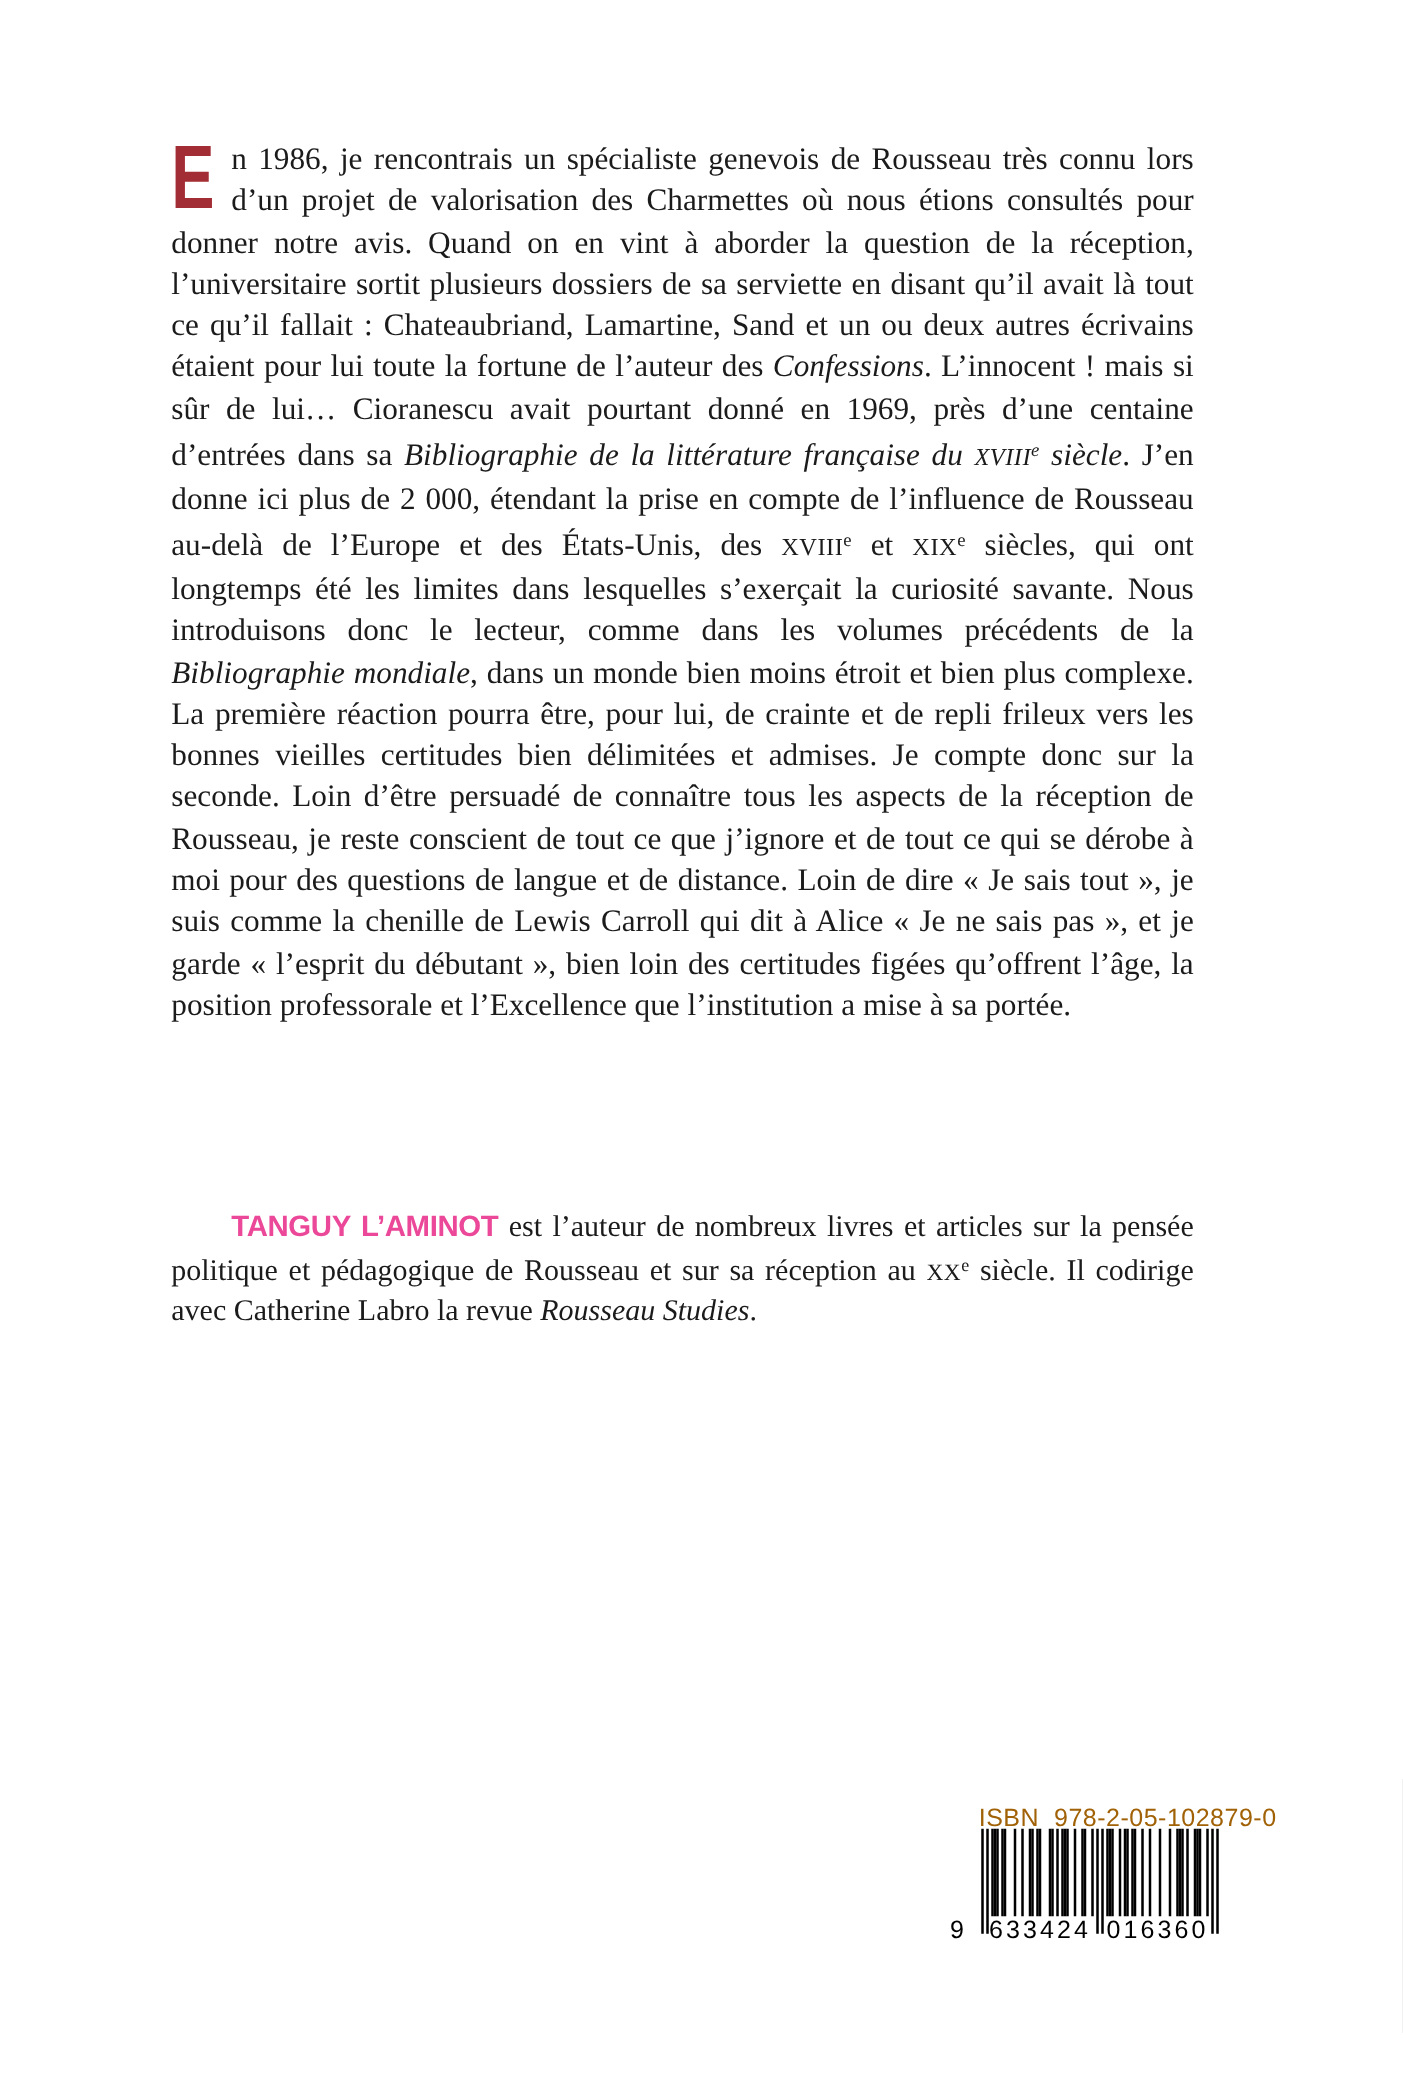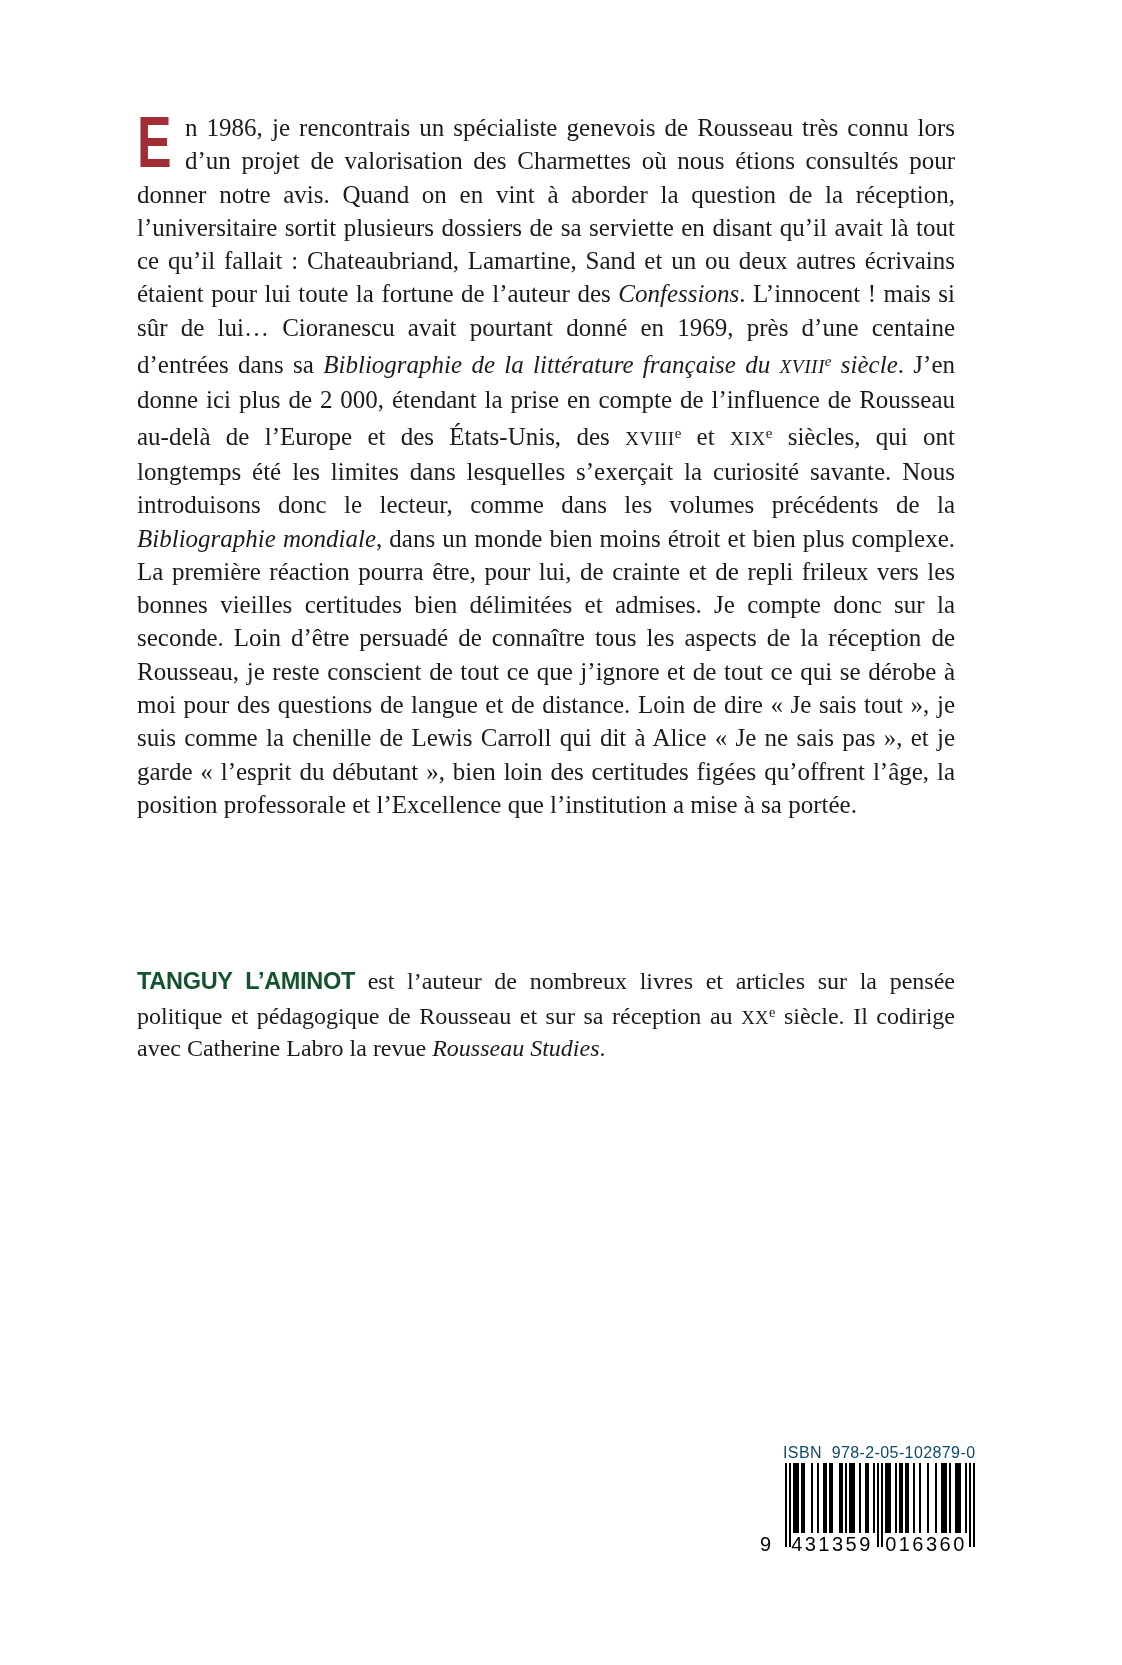--- a/index.html
+++ b/index.html
@@ -42,34 +42,35 @@
     margin:0;
     font-size:24px;
     line-height:31px;
     text-align:justify;
   }
   .bio-name{
     font-family:"Liberation Sans", sans-serif;
     font-weight:700;
     font-size:23.5px;
     letter-spacing:-0.3px;
-    color:#14532d;
+    color:#ec4899;
+    margin-left:48px;
   }
   .barcode-block{
     position:absolute;
     left:759px;top:1444px;width:218px;height:118px;
   }
   .isbn-label{
     position:absolute;
     left:24px;top:0;width:194px;
     font-family:"Liberation Sans", sans-serif;
-    font-size:16px;
+    font-size:20px;
     letter-spacing:0.4px;
     white-space:pre;
-    color:#0c4a6e;
+    color:#a16207;
   }
   .bars{
     position:absolute;
     left:26px;top:19px;width:190px;height:84px;
   }
   .bar{
     position:absolute;top:0;width:2px;height:70px;background:#000;
   }
   .bar.guard{height:84px;}
   .bc-digit{
@@ -137,17 +138,17 @@
         <div class="bar" style="left: 160px;"></div>
         <div class="bar" style="left: 164px;"></div>
         <div class="bar" style="left: 170px;"></div>
         <div class="bar" style="left: 172px;"></div>
         <div class="bar" style="left: 174px;"></div>
         <div class="bar" style="left: 180px;"></div>
         <div class="bar guard" style="left: 184px;"></div>
         <div class="bar guard" style="left: 188px;"></div>
       </div>
     <div class="bc-digit prefix">9</div>
-    <div class="bc-digit g1">431359</div>
+    <div class="bc-digit g1">633424</div>
     <div class="bc-digit g2">016360</div>
   </div>
 
 </div>
 
 </body></html>

